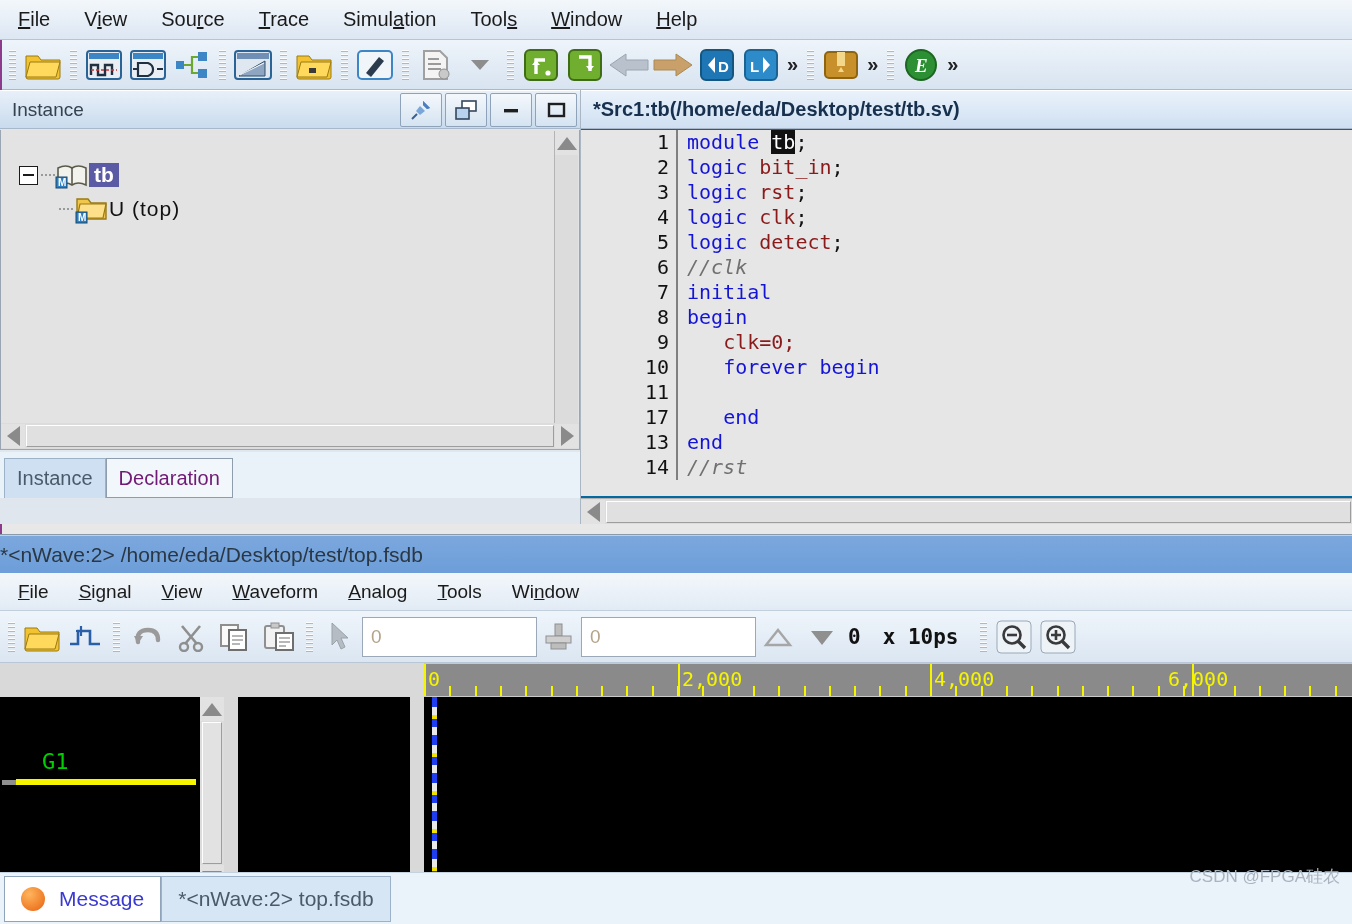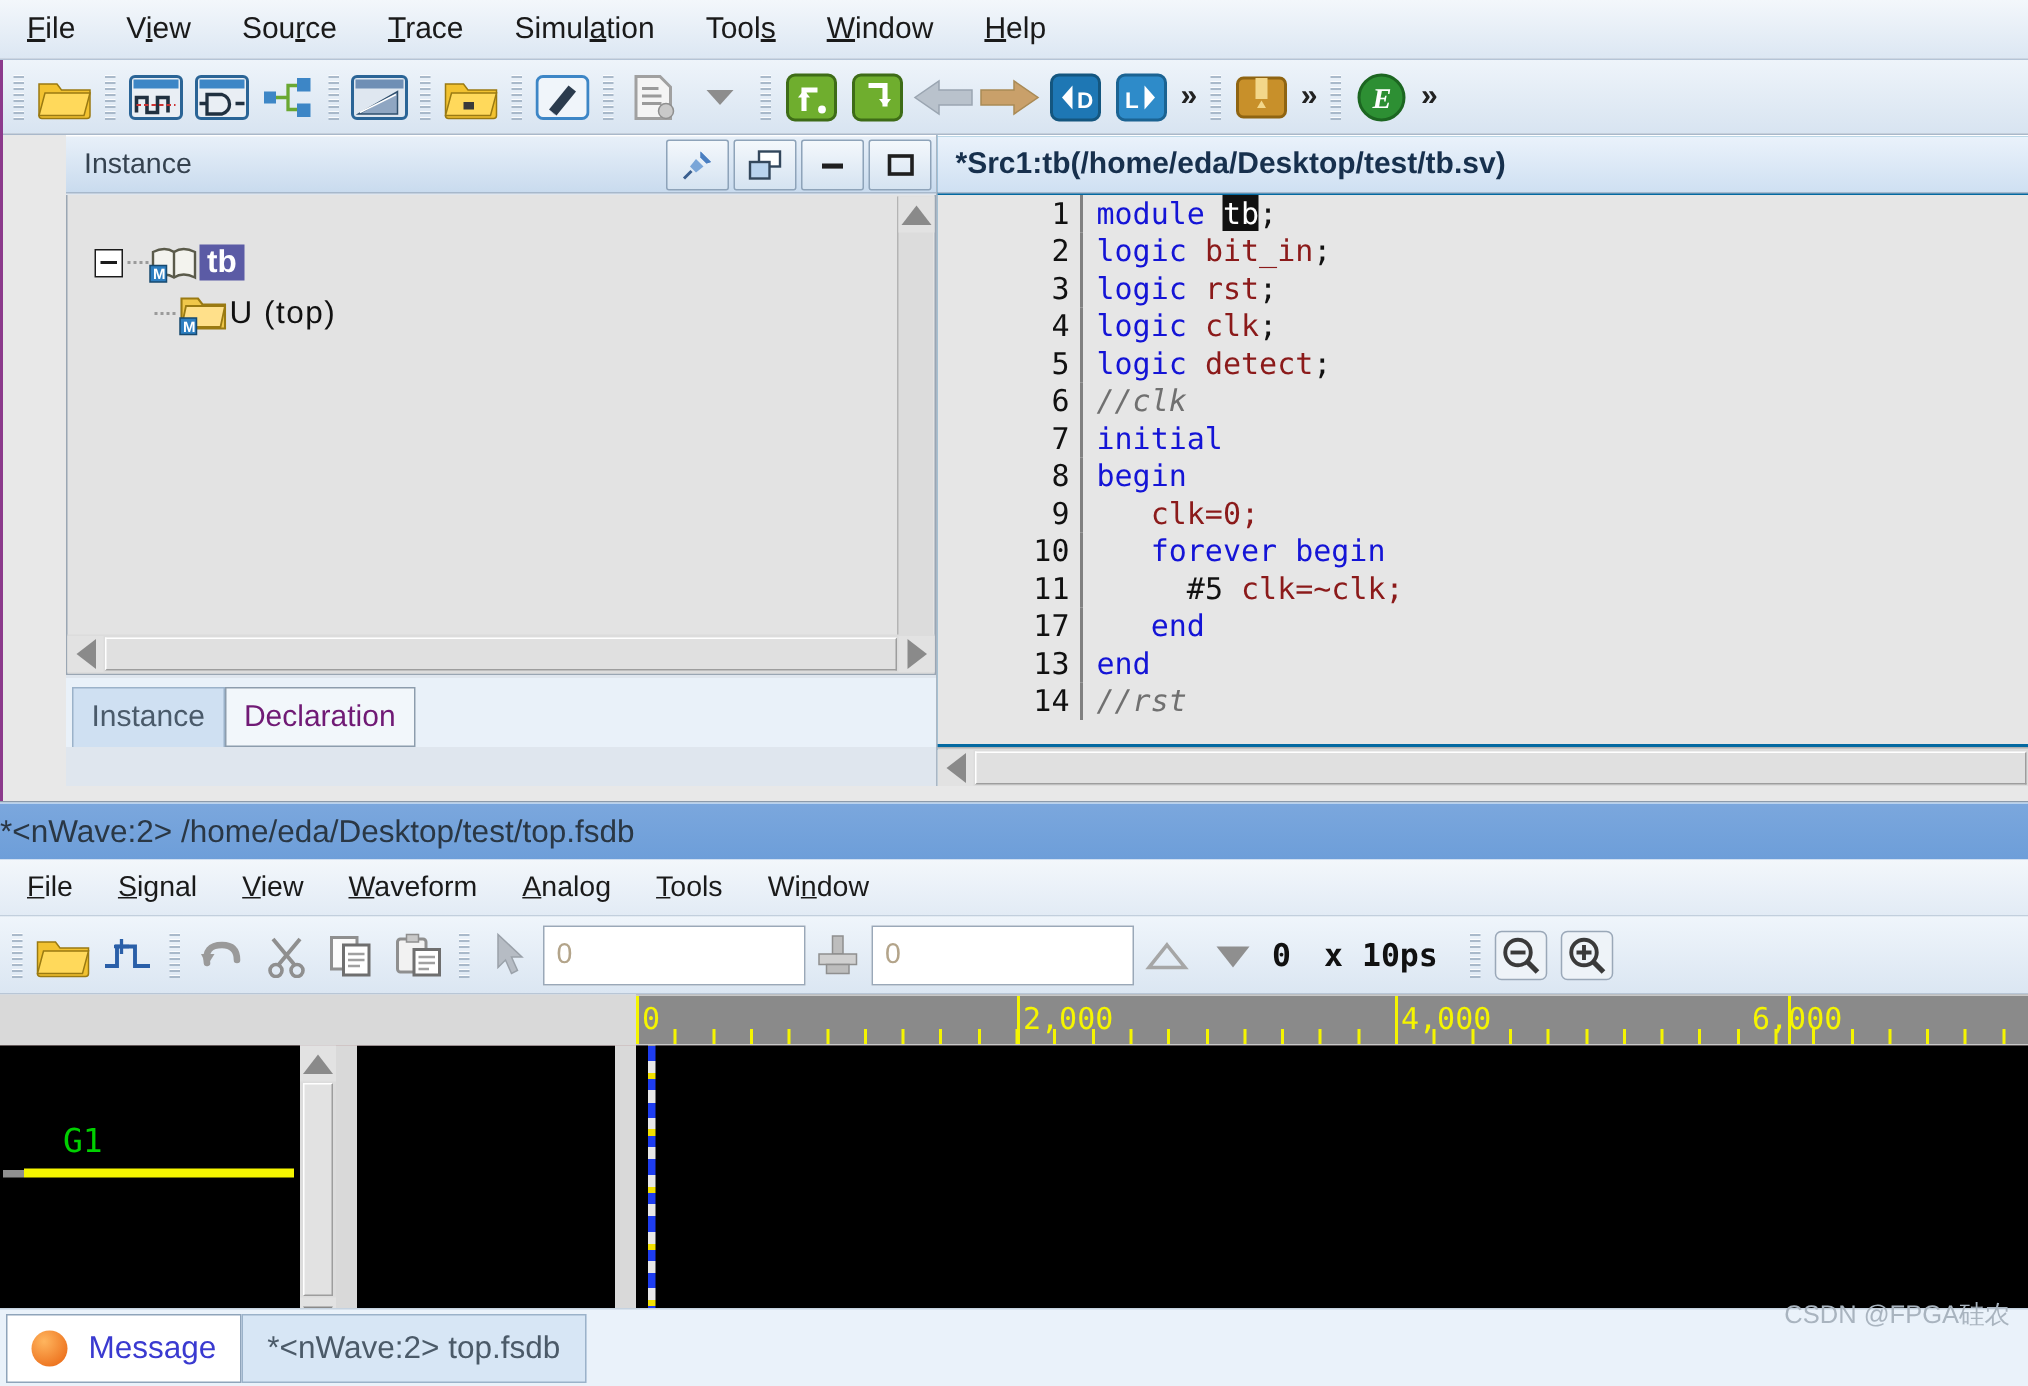--- a/index.html
+++ b/index.html
@@ -33,21 +33,21 @@
   }
   .grip { width:7px; height:30px; margin:0 5px;
     background:repeating-linear-gradient(#ffffff 0 1px,#9fb0c2 1px 2px,transparent 2px 4px);
     opacity:.85; }
   .tb-btn { width:44px; height:42px; display:flex; align-items:center; justify-content:center; }
   .tb-ico { display:block; }
   .chev { font-size:20px; color:#222; font-weight:bold; padding:0 4px; }
   .caret-down { width:0;height:0;border-left:9px solid transparent;border-right:9px solid transparent;border-top:10px solid #8d8d8d; }
 
   
-  .row-top { display:flex; height:434px;margin-left:44px; }
+  .row-top { display:flex; height:434px; }
 
   .inst-pane { width:581px; background:#dfe6ee; border-right:1px solid #aab6c4; position:relative; }
   .pane-title {
     height:39px; display:flex; align-items:center;
     background:linear-gradient(#e8f0f9,#c9dbee);
     border-bottom:1px solid #a7b8cb;
     border-top:1px solid #fff;
     padding-left:12px;
   }
   .pane-title .ptxt { font-size:19px; color:#35424f; flex:1; }
@@ -450,21 +450,20 @@
               <span><span class="pn">&nbsp;&nbsp;&nbsp;</span><span class="id">clk=0;</span></span>
             </div>
             <div class="cl">
               <span class="ln">10</span>
               <span class="gut"></span>
               <span><span class="pn">&nbsp;&nbsp;&nbsp;</span><span class="kw">forever&nbsp;begin</span></span>
             </div>
             <div class="cl">
               <span class="ln">11</span>
               <span class="gut"></span>
-              <span><span class="pn">&nbsp;&nbsp;&nbsp;&nbsp;&nbsp;</span><span class="pn">#5&nbsp;</span><span class="id">clk=~clk;</span></span>
             </div>
             <div class="cl">
               <span class="ln">17</span>
               <span class="gut"></span>
               <span><span class="pn">&nbsp;&nbsp;&nbsp;</span><span class="kw">end</span></span>
             </div>
             <div class="cl">
               <span class="ln">13</span>
               <span class="gut"></span>
               <span><span class="kw">end</span></span>

